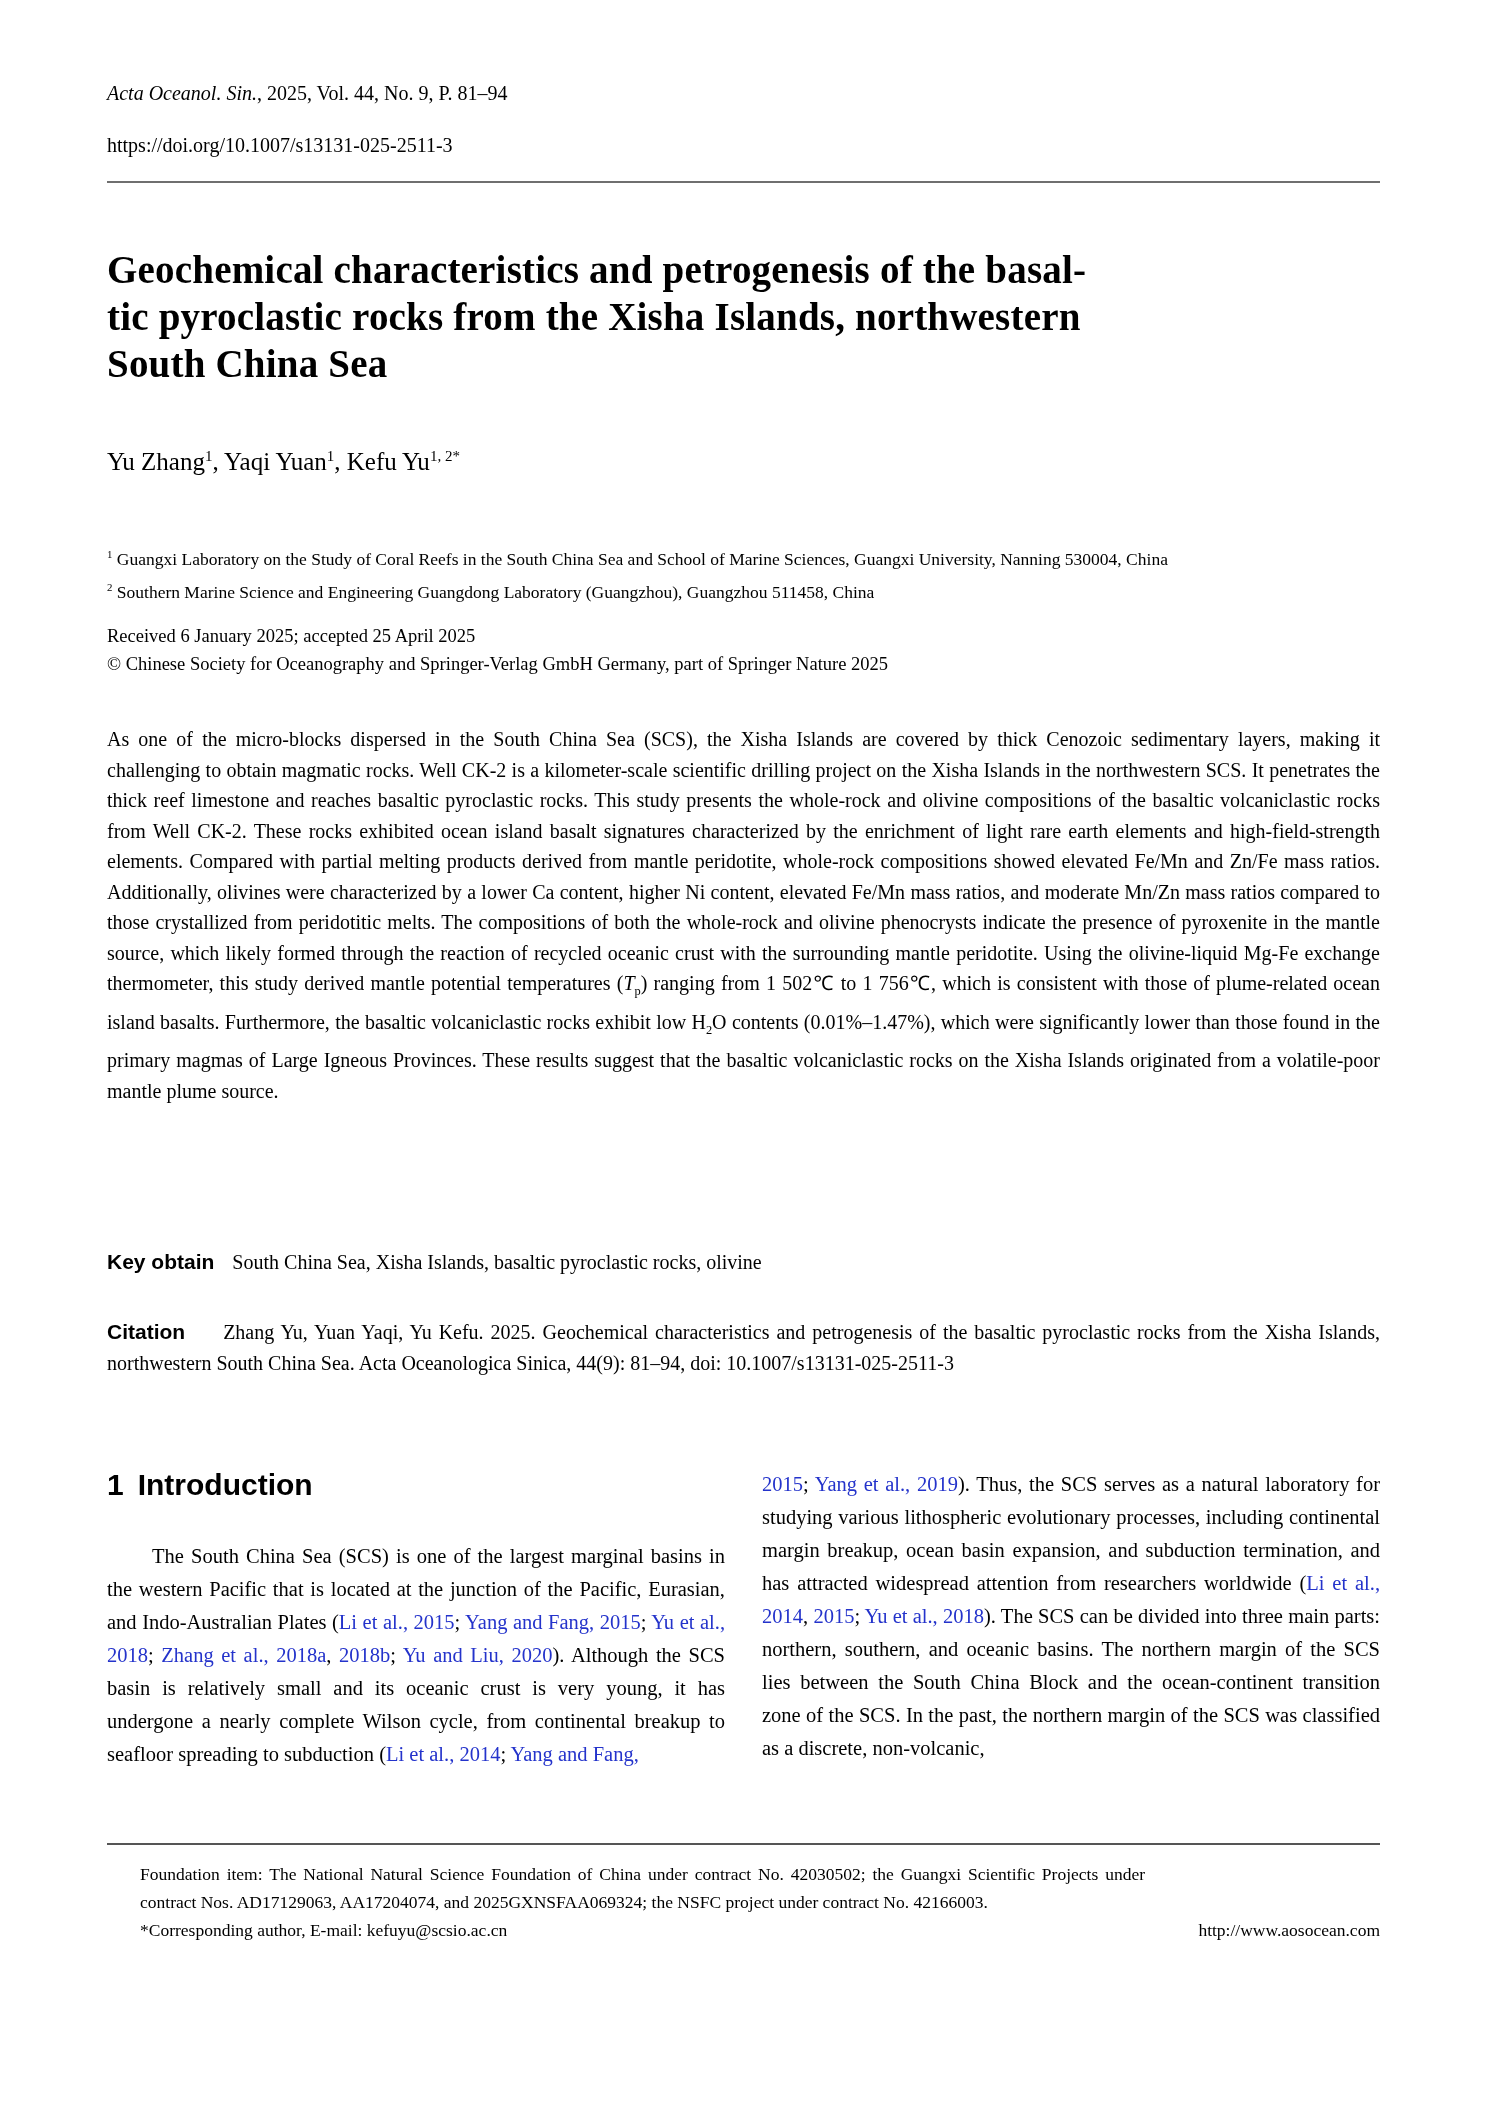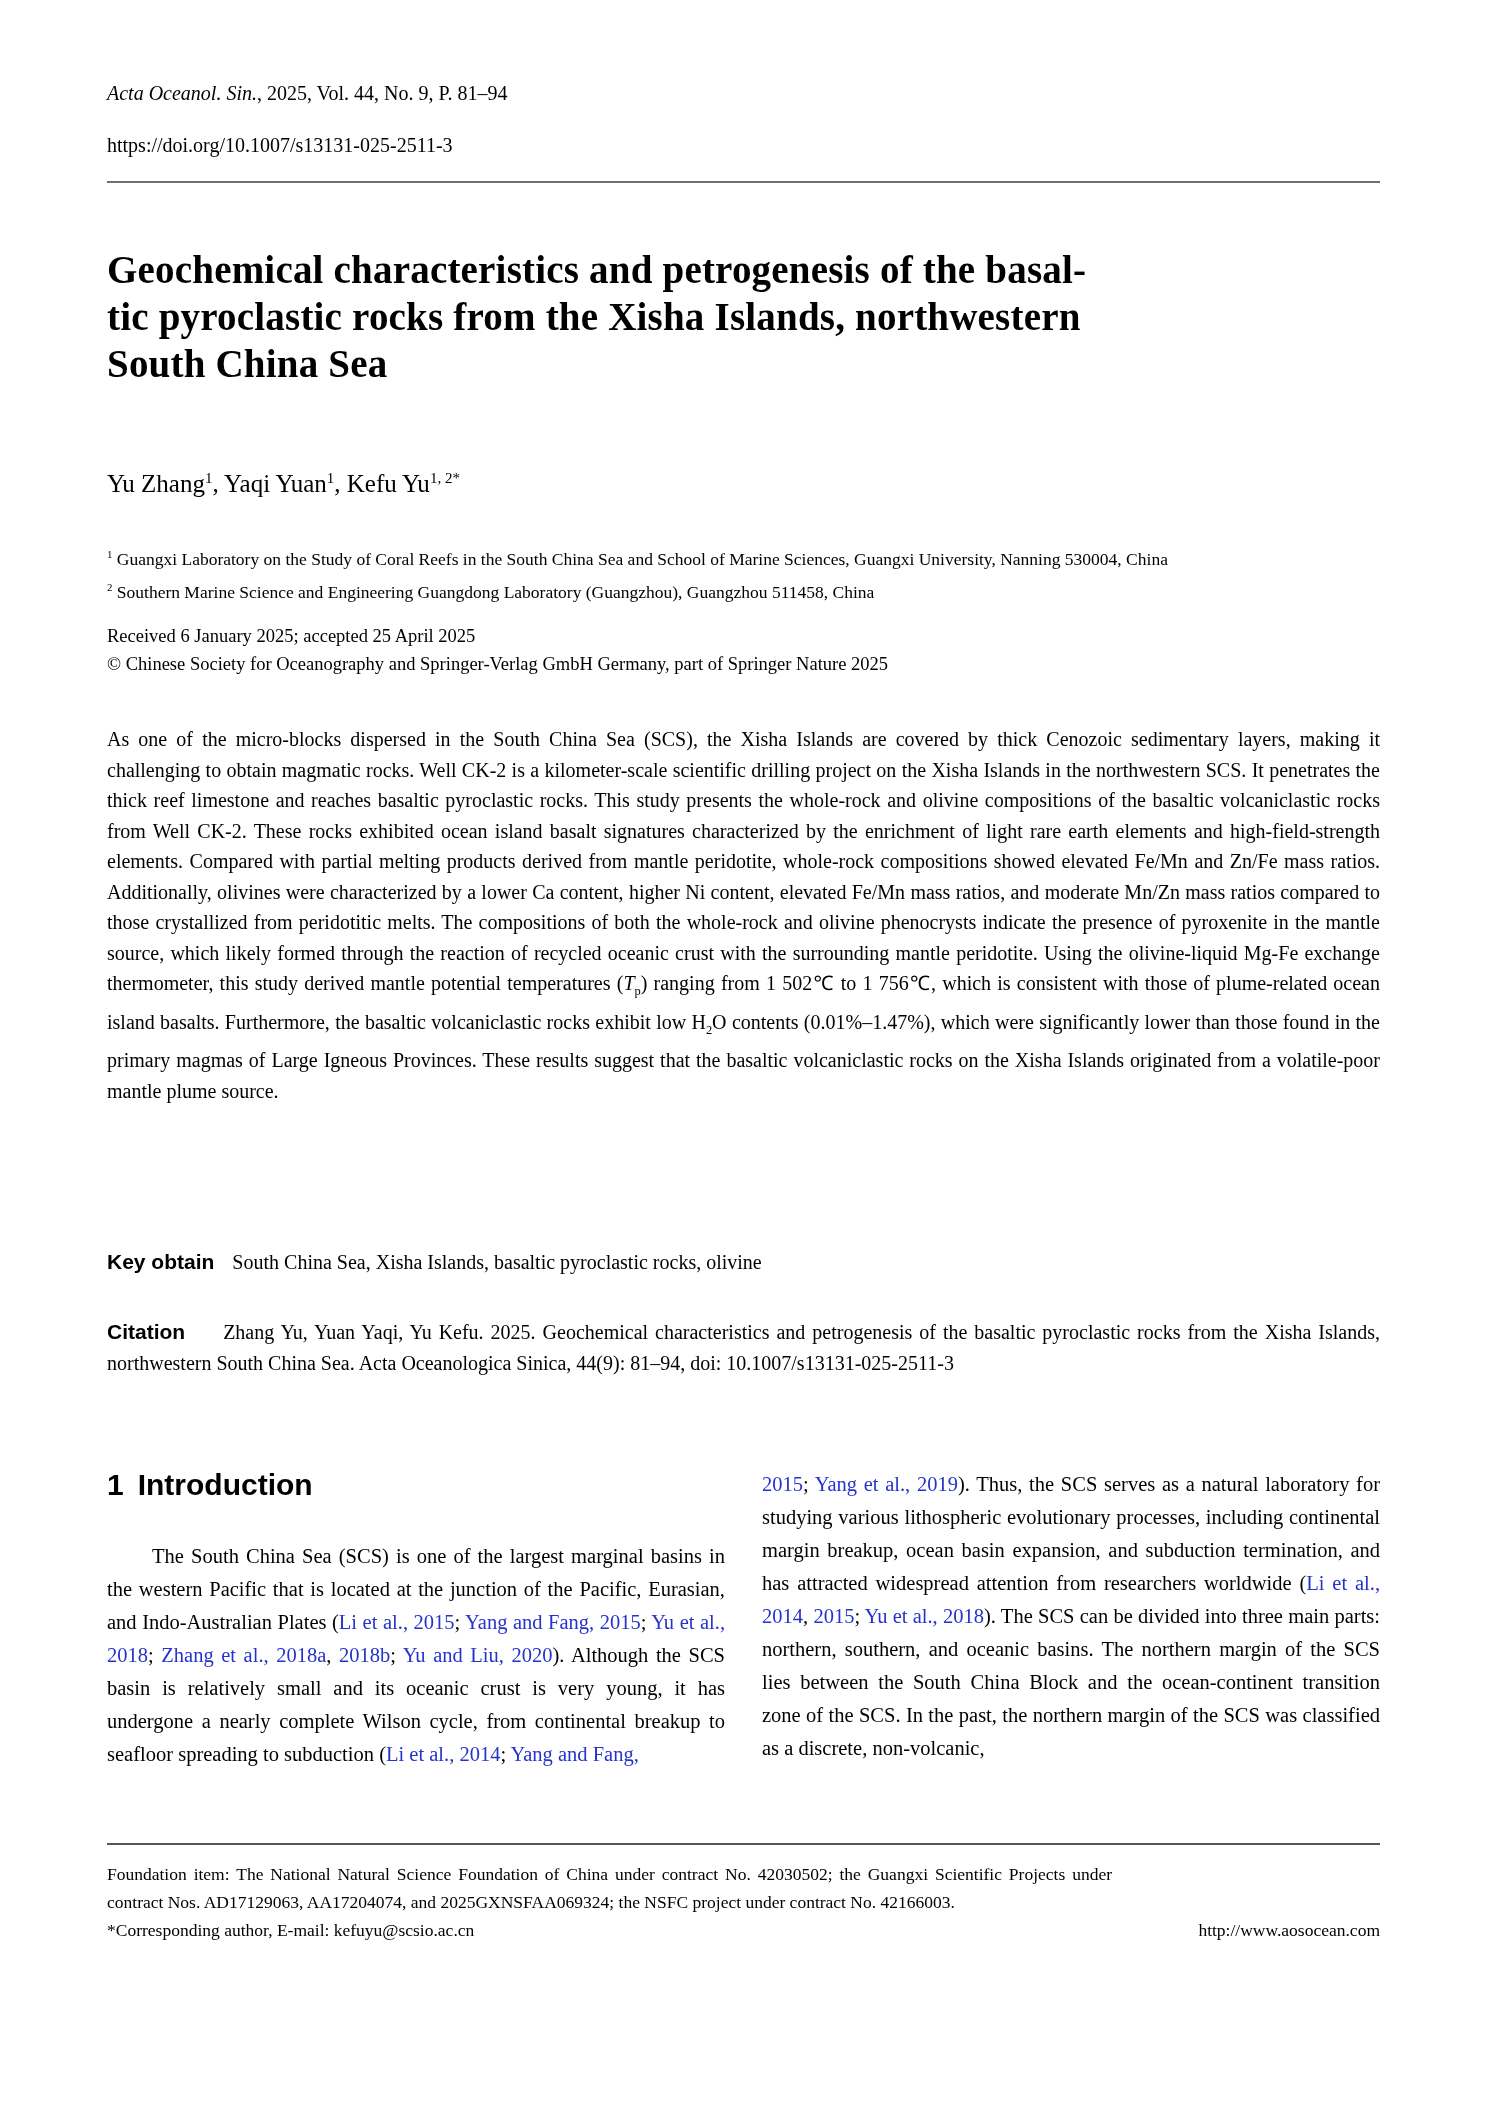--- a/index.html
+++ b/index.html
@@ -8,21 +8,21 @@
   .page { position: absolute; inset: 0; width: 1487px; height: 1947px; background: #fff; overflow: hidden; font-family: "Liberation Serif", serif; }
   .abs { position: absolute; left: 107px; right: 107px; }
 
   .journal-line { top: 82px; font-size: 20px; }
   .journal-line .jname { font-style: italic; }
   .doi-line { top: 134px; font-size: 20px; }
   .header-rule { top: 181px; border-top: 2px solid #6f6f6f; height: 0; }
 
   .title-block { top: 246px; font-weight: bold; font-size: 39px; line-height: 47px; letter-spacing: 0.2px; }
 
-  .authors-line { top: 470px; font-size: 25px; }
+  .authors-line { top: 448px; font-size: 25px; }
   .authors-line sup { font-size: 60%; }
 
   .affiliations-block { top: 540px; font-size: 17.5px; line-height: 28px; }
   .affiliations-block sup { font-size: 62%; }
 
   .history-line { top: 626px; font-size: 18.5px; }
   .copyright-line { top: 654px; font-size: 18.5px; }
 
   .sans-head { font-family: "Liberation Sans", sans-serif; font-weight: bold; }
 
@@ -40,21 +40,21 @@
   .intro-block { top: 1468px; display: flex; gap: 37px; }
   .intro-col { flex: 0 0 618px; width: 618px; }
   .intro-heading { font-size: 30px; margin-bottom: 38px; }
   .intro-heading .sec-num { margin-right: 14px; }
   .col-para { font-size: 20.5px; line-height: 33px; text-align: justify; }
   .col-para.indent { text-indent: 2.2em; }
   .cite-link { color: #2433cb; text-decoration: none; cursor: pointer; }
 
   .footer-rule { top: 1843px; border-top: 2px solid #555; height: 0; }
   .footer-block { top: 1860px; font-size: 17.5px; line-height: 28px; }
-  .footer-left { width: 1005px; text-align: justify; }
+  .footer-left { width: 1005px; text-align: justify; margin-left: 33px; }
   .footer-corresponding { text-align: left; }
   .footer-right { position: absolute; right: 0; top: 56px; text-align: right; line-height: 28px; }
 </style>
 </head>
 <body>
 
 <div class="page">
 
   <div class="abs journal-line">
     <span class="jname">Acta Oceanol. Sin.</span><span>, 2025, Vol. 44, No. 9, P. 81–94</span>

